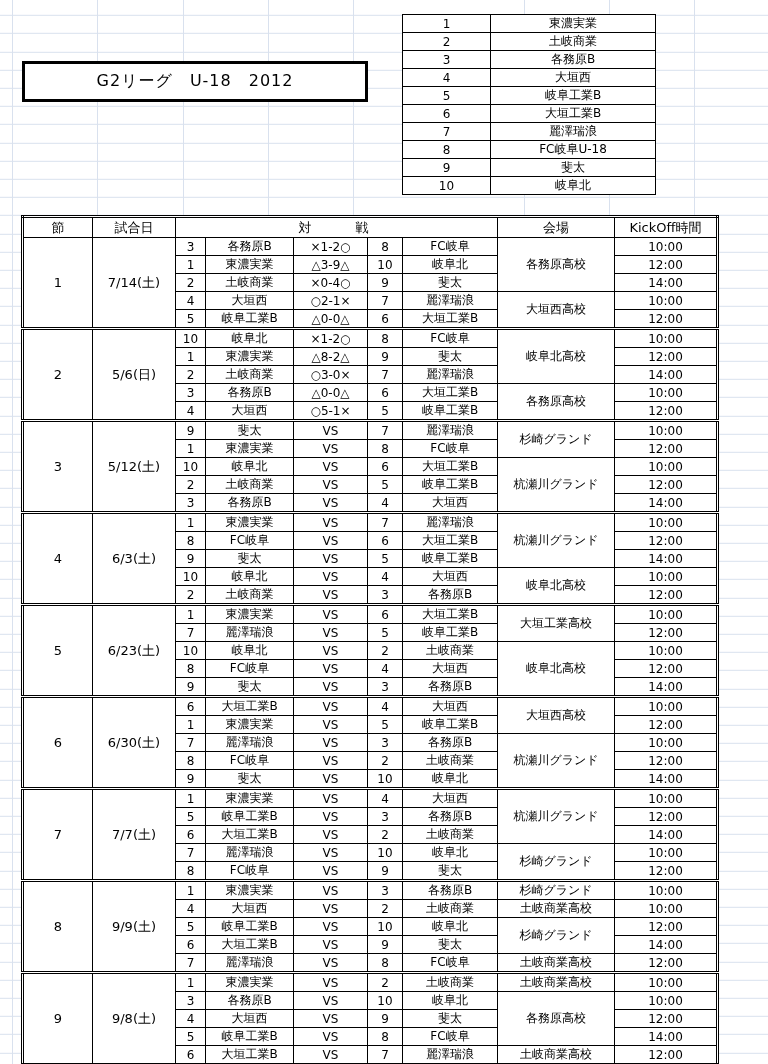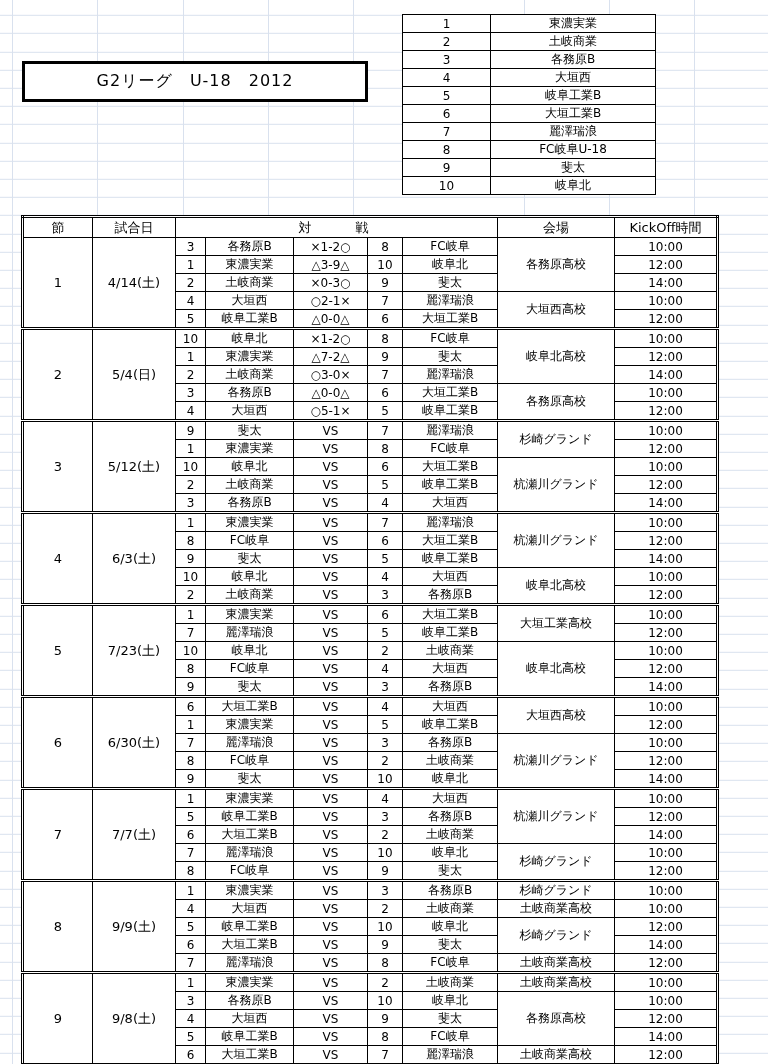--- a/index.html
+++ b/index.html
@@ -110,41 +110,41 @@
         <td>節</td>
         <td>試合日</td>
         <td colspan="5" class="h-match">対　　戦</td>
         <td>会場</td>
         <td>KickOff時間</td>
       </tr>
     </thead>
   <tbody class="round">
         <tr>
           <td class="rnd" rowspan="5">1</td>
-          <td class="date" rowspan="5">4/14(土)</td>
+          <td class="date" rowspan="5">7/14(土)</td>
           <td>3</td>
           <td>各務原B</td>
           <td>×1-2○</td>
           <td>8</td>
           <td>FC岐阜</td>
           <td rowspan="3">各務原高校</td>
           <td>10:00</td>
         </tr>
         <tr>
           <td>1</td>
           <td>東濃実業</td>
           <td>△3-9△</td>
           <td>10</td>
           <td>岐阜北</td>
           <td>12:00</td>
         </tr>
         <tr>
           <td>2</td>
           <td>土岐商業</td>
-          <td>×0-3○</td>
+          <td>×0-4○</td>
           <td>9</td>
           <td>斐太</td>
           <td>14:00</td>
         </tr>
         <tr>
           <td>4</td>
           <td>大垣西</td>
           <td>○2-1×</td>
           <td>7</td>
           <td>麗澤瑞浪</td>
@@ -156,33 +156,33 @@
           <td>岐阜工業B</td>
           <td>△0-0△</td>
           <td>6</td>
           <td>大垣工業B</td>
           <td>12:00</td>
         </tr>
       </tbody>
       <tbody class="round">
         <tr>
           <td class="rnd" rowspan="5">2</td>
-          <td class="date" rowspan="5">5/4(日)</td>
+          <td class="date" rowspan="5">5/6(日)</td>
           <td>10</td>
           <td>岐阜北</td>
           <td>×1-2○</td>
           <td>8</td>
           <td>FC岐阜</td>
           <td rowspan="3">岐阜北高校</td>
           <td>10:00</td>
         </tr>
         <tr>
           <td>1</td>
           <td>東濃実業</td>
-          <td>△7-2△</td>
+          <td>△8-2△</td>
           <td>9</td>
           <td>斐太</td>
           <td>12:00</td>
         </tr>
         <tr>
           <td>2</td>
           <td>土岐商業</td>
           <td>○3-0×</td>
           <td>7</td>
           <td>麗澤瑞浪</td>
@@ -294,21 +294,21 @@
           <td>土岐商業</td>
           <td>VS</td>
           <td>3</td>
           <td>各務原B</td>
           <td>12:00</td>
         </tr>
       </tbody>
       <tbody class="round">
         <tr>
           <td class="rnd" rowspan="5">5</td>
-          <td class="date" rowspan="5">7/23(土)</td>
+          <td class="date" rowspan="5">6/23(土)</td>
           <td>1</td>
           <td>東濃実業</td>
           <td>VS</td>
           <td>6</td>
           <td>大垣工業B</td>
           <td rowspan="2">大垣工業高校</td>
           <td>10:00</td>
         </tr>
         <tr>
           <td>7</td>

